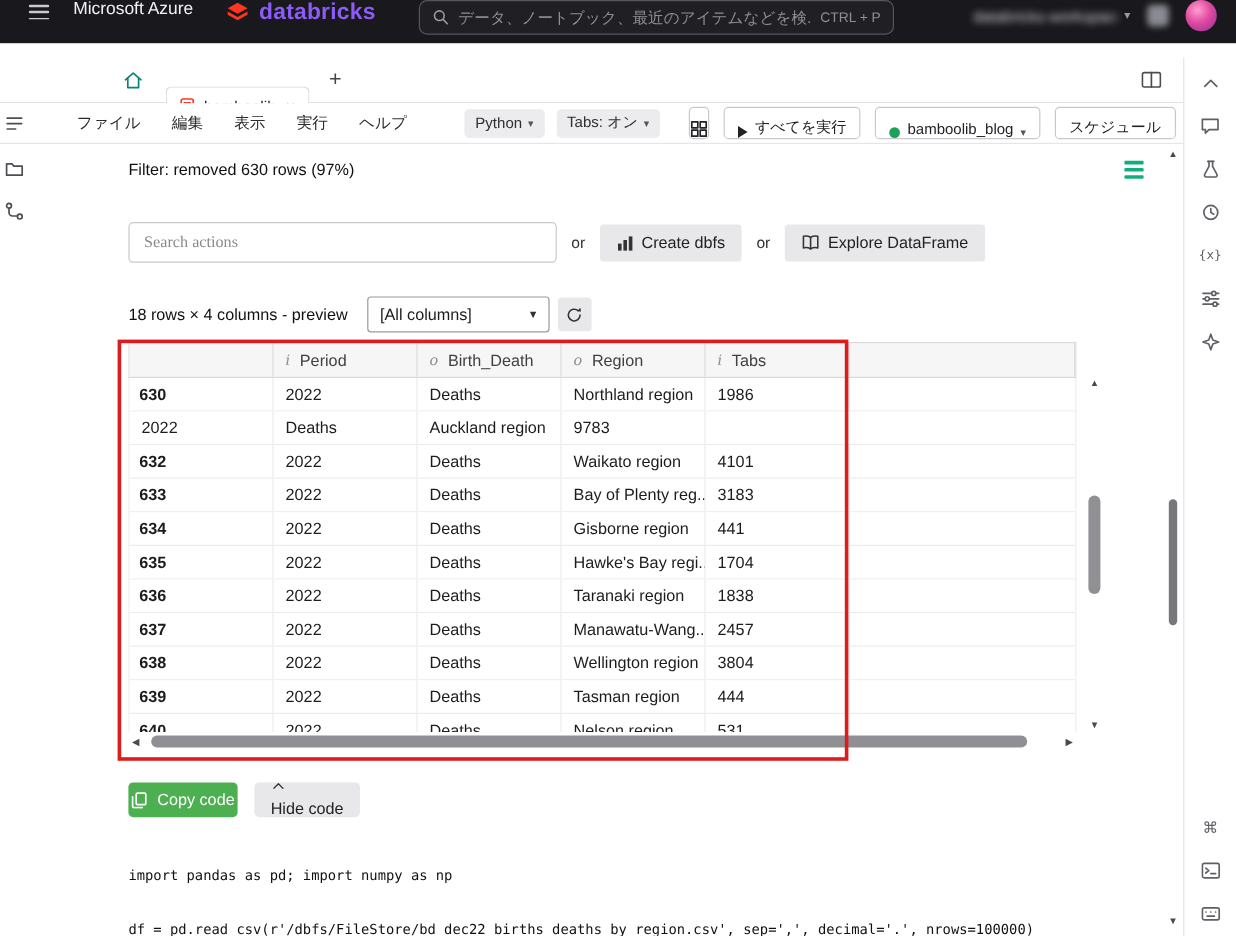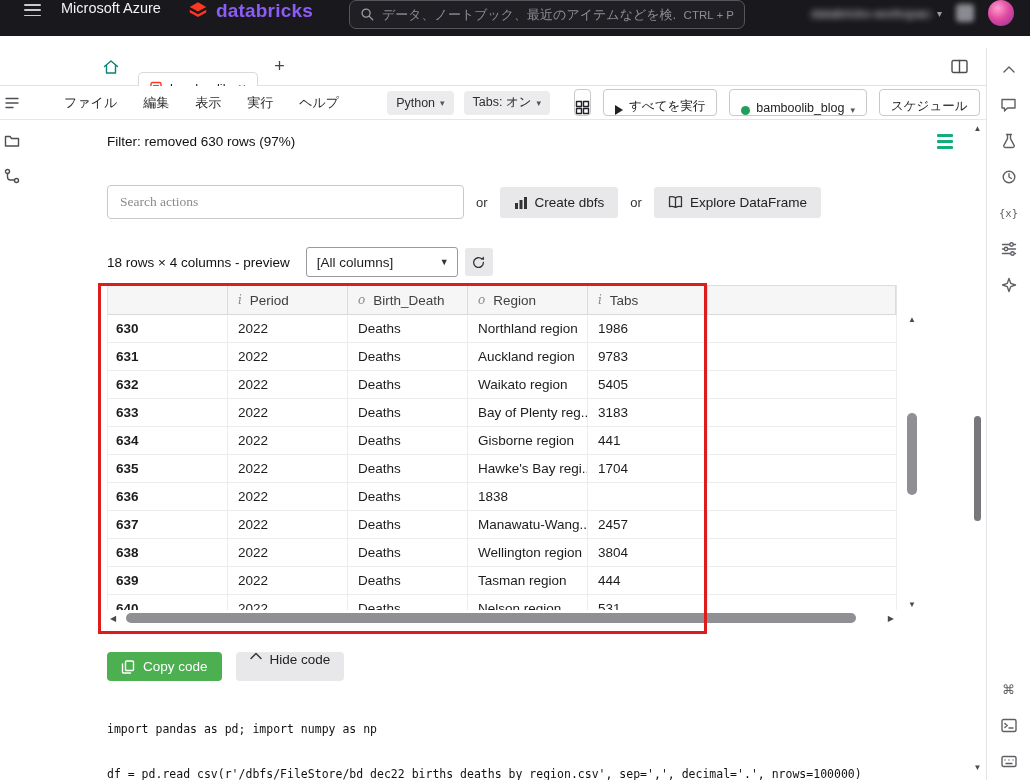--- a/index.html
+++ b/index.html
@@ -107,23 +107,23 @@
   .hsb .track { flex:1; height:12px; margin:0 4px; position:relative; }
   .hsb .thumb { position:absolute; top:1px; left:6px; width:730px; height:10px;
     background:#8f8f94; border-radius:5px; cursor:pointer; }
 
   .annotation-box { position:absolute; left:2px; top:163px; width:609px; height:351px;
     border:3px solid #dd1c1c; pointer-events:none; z-index:6; }
 
   
   .code-btn-row { margin-top:26px; display:flex; align-items:center; gap:14px; }
   .copy-btn { display:flex; align-items:center; gap:8px; background:#4caf50; border:none; border-radius:4px;
-    height:29px; padding:0 14px; font-size:13.5px; color:#fff; cursor:pointer; font-family:inherit; }
+    height:29px; padding:0 2px; font-size:13.5px; color:#fff; cursor:pointer; font-family:inherit; }
   .hide-btn { display:flex; align-items:flex-start; gap:8px; background:#e8e8ea; border:none; border-radius:4px;
-    height:29px; padding:0 14px; font-size:13.5px; color:#222; cursor:pointer; font-family:inherit; }
+    height:29px; padding:0 14px; font-size:13.5px; color:#222; cursor:pointer; font-family:inherit;flex-direction:column; }
   .code-block { margin-top:11px; font-family:"DejaVu Sans Mono", monospace; font-size:11.5px;
     line-height:15px; color:#111; white-space:pre; }
 
   
   .page-sb { position:absolute; left:971px; top:124px; width:13px; height:648px;
     display:flex; flex-direction:column; align-items:center; }
   .page-sb .arr { font-size:8px; color:#4a4a4e; cursor:pointer; }
   .page-sb .track { flex:1; width:9px; position:relative; }
   .page-sb .thumb { position:absolute; left:1px; top:283px; width:7px; height:105px;
     background:#77777c; border-radius:4px; cursor:pointer; }
@@ -333,33 +333,32 @@
       <div class="tbl-body">
           <div class="trow">
             <div class="tcell idx">630</div>
             <div class="tcell">2022</div>
             <div class="tcell">Deaths</div>
             <div class="tcell">Northland region</div>
             <div class="tcell">1986</div>
             <div class="tcell fill"></div>
           </div>
           <div class="trow">
-            <div class="tcell idx">631</div>
             <div class="tcell">2022</div>
             <div class="tcell">Deaths</div>
             <div class="tcell">Auckland region</div>
             <div class="tcell">9783</div>
             <div class="tcell fill"></div>
           </div>
           <div class="trow">
             <div class="tcell idx">632</div>
             <div class="tcell">2022</div>
             <div class="tcell">Deaths</div>
             <div class="tcell">Waikato region</div>
-            <div class="tcell">5405</div>
+            <div class="tcell">4101</div>
             <div class="tcell fill"></div>
           </div>
           <div class="trow">
             <div class="tcell idx">633</div>
             <div class="tcell">2022</div>
             <div class="tcell">Deaths</div>
             <div class="tcell">Bay of Plenty reg...</div>
             <div class="tcell">3183</div>
             <div class="tcell fill"></div>
           </div>
@@ -376,20 +375,21 @@
             <div class="tcell">2022</div>
             <div class="tcell">Deaths</div>
             <div class="tcell">Hawke's Bay regi...</div>
             <div class="tcell">1704</div>
             <div class="tcell fill"></div>
           </div>
           <div class="trow">
             <div class="tcell idx">636</div>
             <div class="tcell">2022</div>
             <div class="tcell">Deaths</div>
+            <div class="tcell">Taranaki region</div>
             <div class="tcell">1838</div>
             <div class="tcell fill"></div>
           </div>
           <div class="trow">
             <div class="tcell idx">637</div>
             <div class="tcell">2022</div>
             <div class="tcell">Deaths</div>
             <div class="tcell">Manawatu-Wang...</div>
             <div class="tcell">2457</div>
             <div class="tcell fill"></div>

